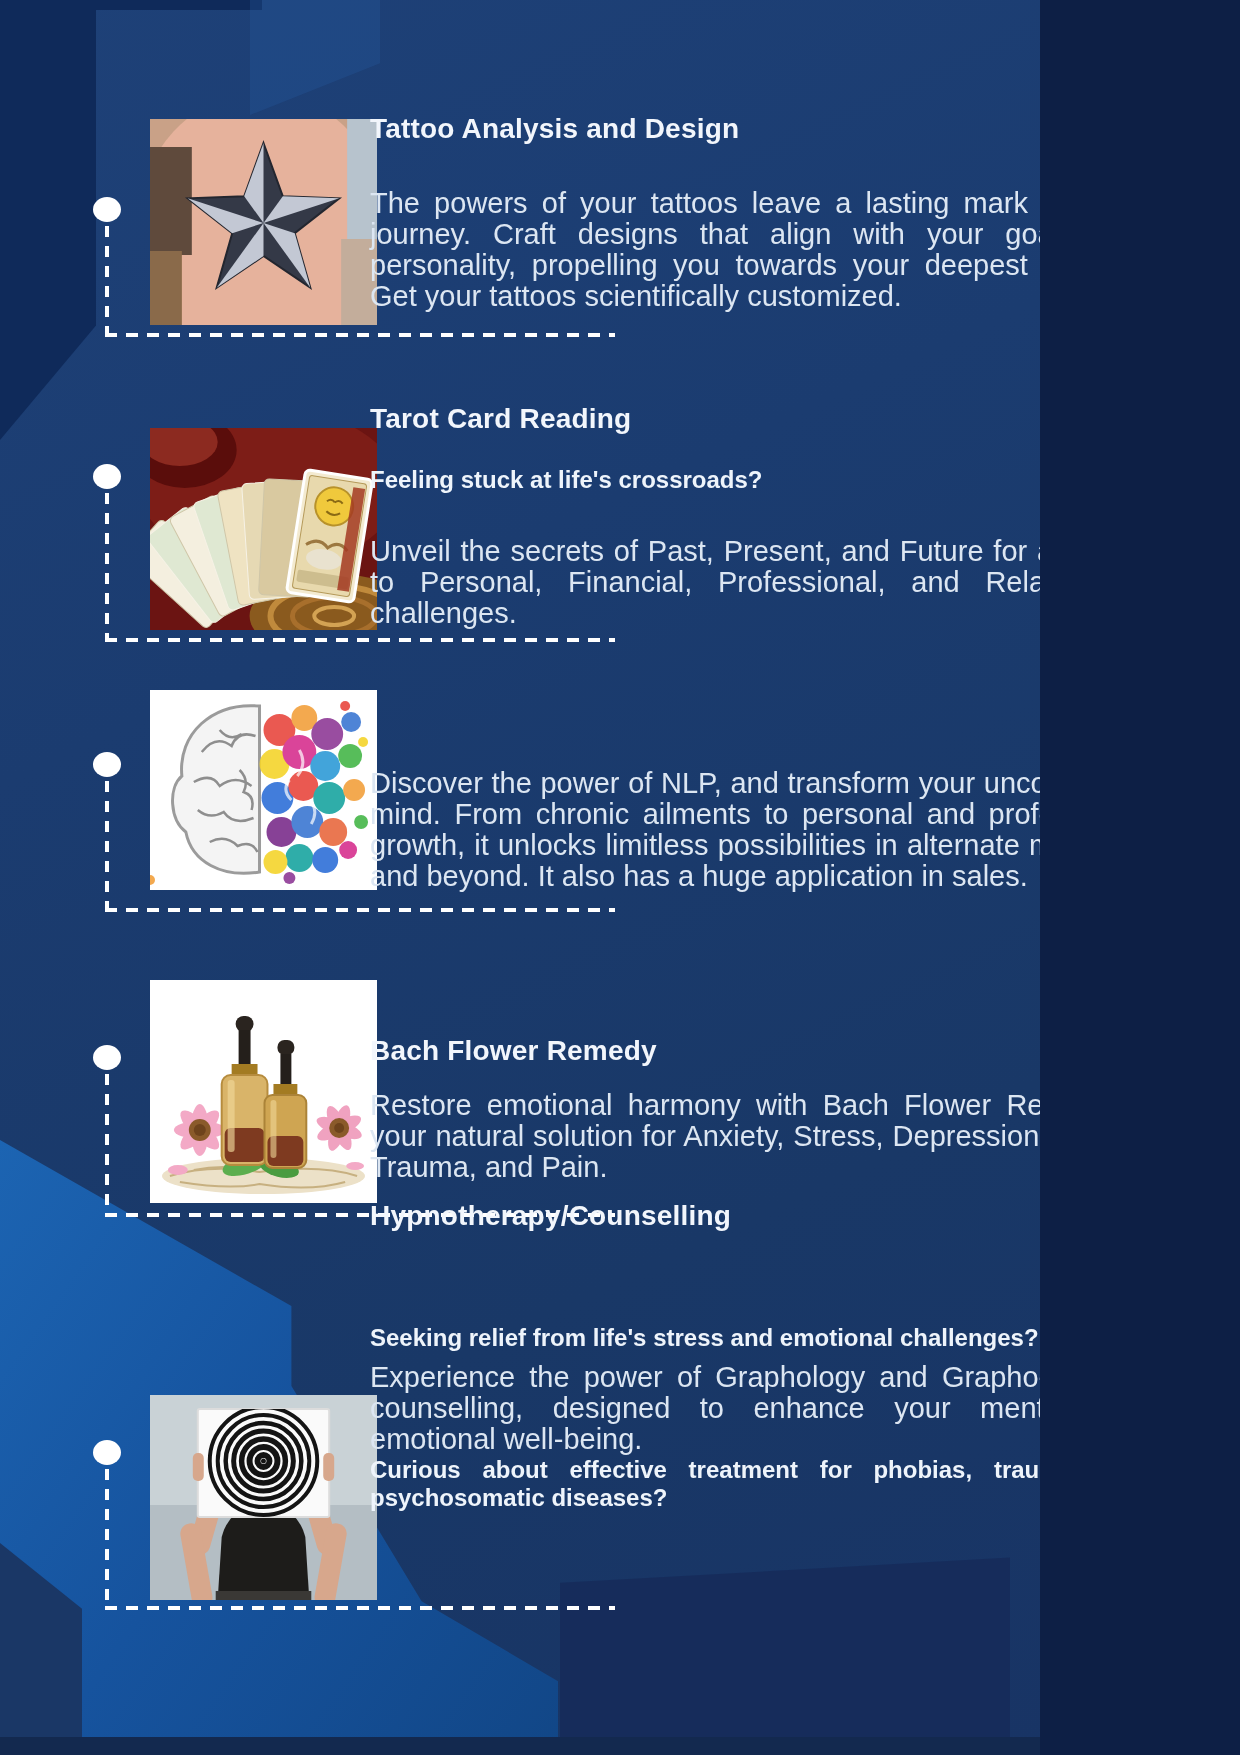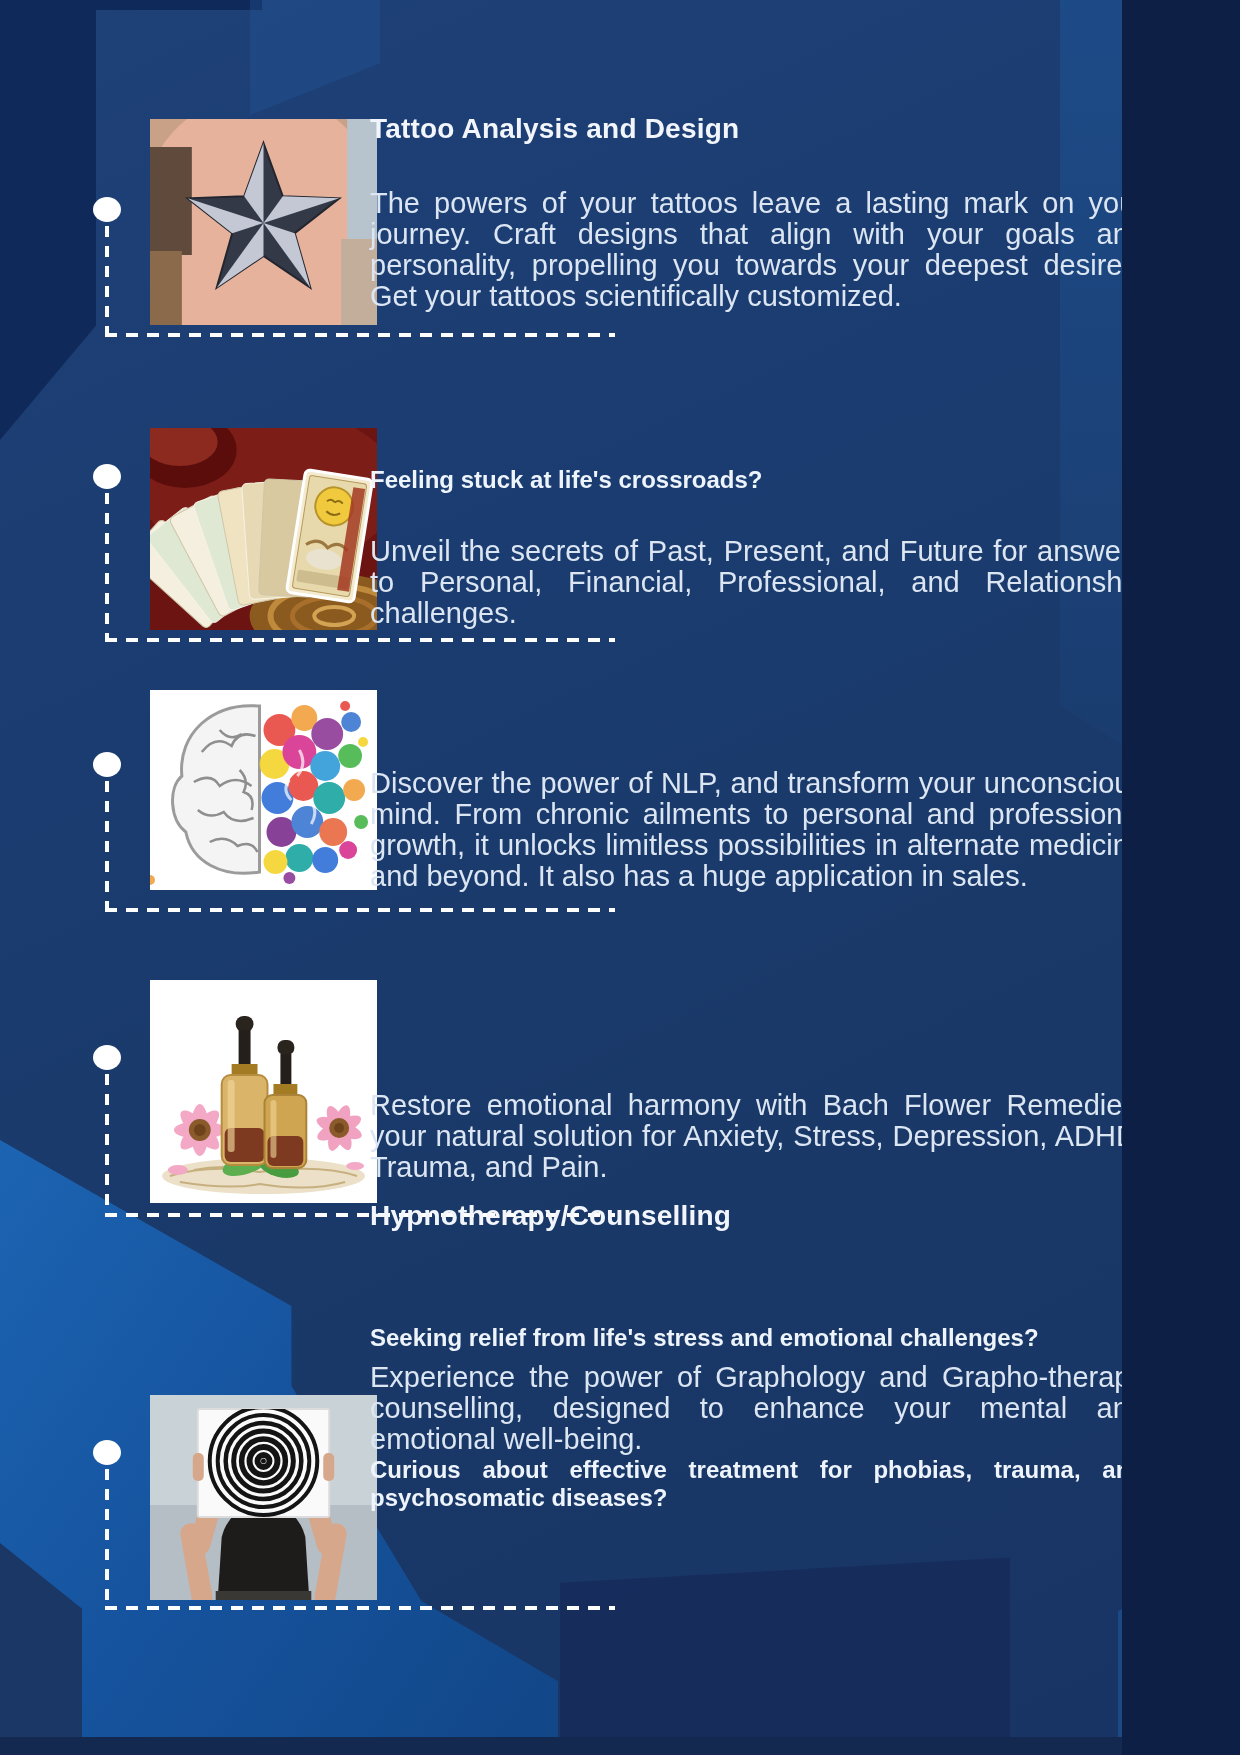--- a/index.html
+++ b/index.html
@@ -1,17 +1,17 @@
 <!DOCTYPE html>
 <html><head>
 <meta charset="utf-8">
 <style>
   html,body{margin:0;padding:0;background:#0d1f45;}
   .page{
-    position:relative;width:1122px;height:1755px;overflow:hidden;
+    position:relative;width:1040px;height:1755px;overflow:hidden;
     font-family:"Liberation Sans", sans-serif;
     background:linear-gradient(155deg,#1e4178 0%,#1b3c70 35%,#193867 70%,#183465 100%);
   }
   
   .bg{position:absolute;pointer-events:none;}
   .bg-top-strip{left:0;top:0;width:262px;height:10px;background:#0f2a5a;}
   .bg-dark-topleft{left:0;top:0;width:96px;height:440px;background:#0f2a5a;
     clip-path:polygon(0 0,100% 0,100% 74%,0 100%);}
   .bg-light-topmid{left:250px;top:0;width:130px;height:115px;background:rgba(38,94,166,.28);
     clip-path:polygon(0 0,100% 0,100% 55%,0 100%);}
@@ -133,20 +133,21 @@
           <circle cx="180" cy="78" r="19" fill="#f0c93c" stroke="#b8922a" stroke-width="2"></circle>
           <path d="M172,74 q4,-4 8,0 M180,74 q4,-4 8,0 M173,84 q7,5 14,0" stroke="#8a6a14" stroke-width="2" fill="none"></path>
           <path d="M158,120 q12,-10 22,0 q10,-10 20,0" stroke="#9c7840" stroke-width="3" fill="none"></path>
           <ellipse cx="178" cy="132" rx="18" ry="10" fill="#e9e2cf"></ellipse>
           <rect x="154" y="146" width="52" height="12" rx="2" fill="#cdbd8e"></rect>
           <rect x="196" y="56" width="12" height="104" fill="#a33a22" opacity="0.85"></rect>
         </g>
       </g>
     </svg>
   </div>
+  <h2 class="title t2">Tarot Card Reading</h2>
   <p class="lead l2">Feeling stuck at life's crossroads?</p>
   <p class="btext b2">Unveil the secrets of Past, Present, and Future for answers to Personal, Financial, Professional, and Relationship challenges.</p>
 
   <div class="img img3" aria-label="Brain illustration, half grey sketch and half colorful paint">
     <svg viewBox="0 0 228 200" preserveAspectRatio="none">
       <rect width="228" height="200" fill="#ffffff"></rect>
       <path d="M110,16 C62,12 28,44 32,86 C18,98 20,130 36,142 C42,172 72,188 110,182 Z" fill="#f4f4f4" stroke="#9b9b9b" stroke-width="3"></path>
       <g stroke="#8e8e8e" stroke-width="2.5" fill="none">
         <path d="M52,62 q14,-18 30,-6 q6,-16 24,-10"></path>
         <path d="M44,92 q18,-10 26,4 q16,-12 32,0"></path>
@@ -232,20 +233,21 @@
         <rect x="131" y="74" width="11" height="32" fill="#241f1b"></rect>
         <rect x="124" y="104" width="24" height="12" fill="#a37b22"></rect>
         <rect x="115" y="115" width="42" height="73" rx="8" fill="#cfa552" stroke="#ab8338" stroke-width="2"></rect>
         <rect x="118" y="156" width="36" height="30" rx="6" fill="#7e3a20"></rect>
         <rect x="121" y="120" width="6" height="58" rx="3" fill="#f0d79a" opacity="0.6"></rect>
       </g>
       <ellipse cx="28" cy="190" rx="10" ry="5" fill="#f3a9c6"></ellipse>
       <ellipse cx="206" cy="186" rx="9" ry="4" fill="#f3a9c6"></ellipse>
     </svg>
   </div>
+  <h2 class="title t4">Bach Flower Remedy</h2>
   <p class="btext b4">Restore emotional harmony with Bach Flower Remedies, your natural solution for Anxiety, Stress, Depression, ADHD, Trauma, and Pain.</p>
 
   <div class="img img5" aria-label="Person holding a hypnotic spiral card in front of their face">
     <svg viewBox="0 0 228 205" preserveAspectRatio="none">
       <defs>
         <clipPath id="cardclip">
             <rect x="48" y="14" width="132" height="108" rx="2"></rect>
           </clipPath>
       </defs>
       <rect width="228" height="205" fill="#c9d2d6"></rect>

